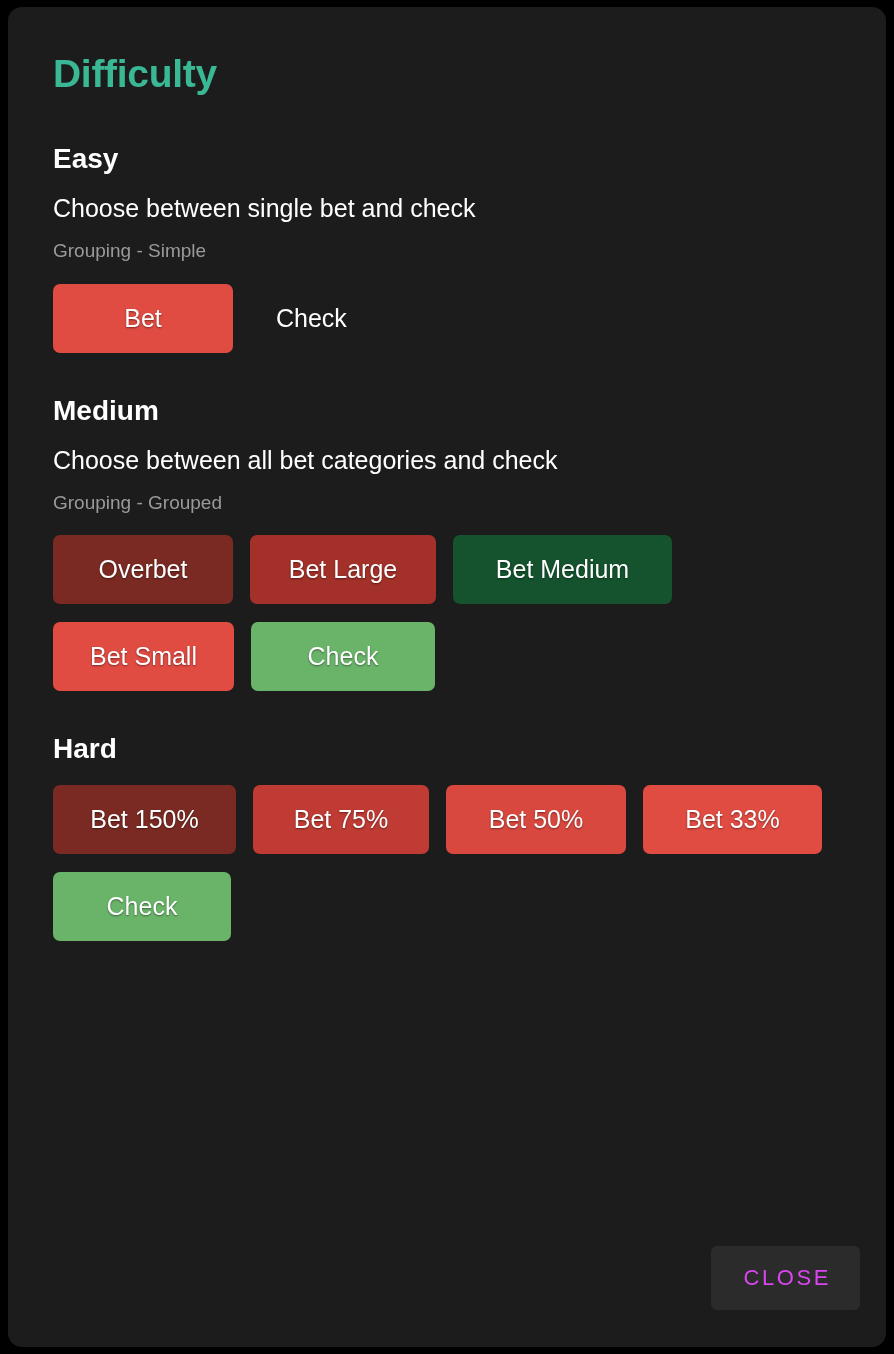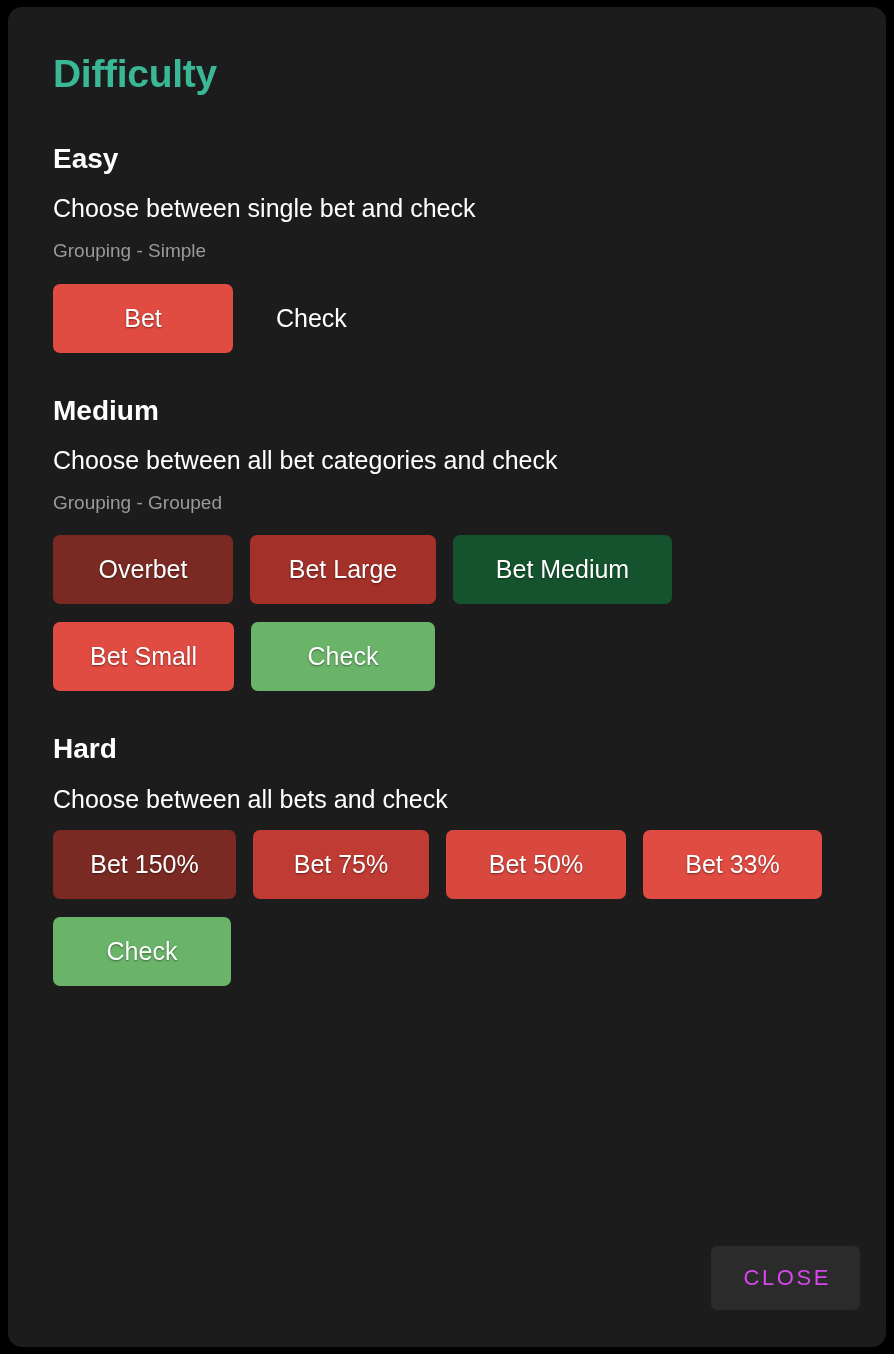--- a/index.html
+++ b/index.html
@@ -148,21 +148,20 @@
           <div class="btn-row">
             <button class="action-btn" style="background: rgb(122, 42, 35); width: 180px;">Overbet</button>
             <button class="action-btn" style="background: rgb(163, 48, 41); width: 186px;">Bet Large</button>
             <button class="action-btn" style="background: #14532d; width: 219px;">Bet Medium</button>
             <button class="action-btn" style="background: rgb(224, 75, 66); width: 181px;">Bet Small</button>
             <button class="action-btn" style="background: rgb(106, 180, 106); width: 184px;">Check</button>
           </div>
         </div>
         <div class="section">
           <div class="section-name">Hard</div>
-          <div class="section-desc">Choose between all bets and check</div>
           <div class="btn-row">
             <button class="action-btn" style="background: rgb(122, 42, 35); width: 183px;">Bet 150%</button>
             <button class="action-btn" style="background: rgb(191, 59, 51); width: 176px;">Bet 75%</button>
             <button class="action-btn" style="background: rgb(216, 72, 63); width: 180px;">Bet 50%</button>
             <button class="action-btn" style="background: rgb(224, 75, 66); width: 179px;">Bet 33%</button>
             <button class="action-btn" style="background: rgb(106, 180, 106); width: 178px;">Check</button>
           </div>
         </div>
       </div>
 

